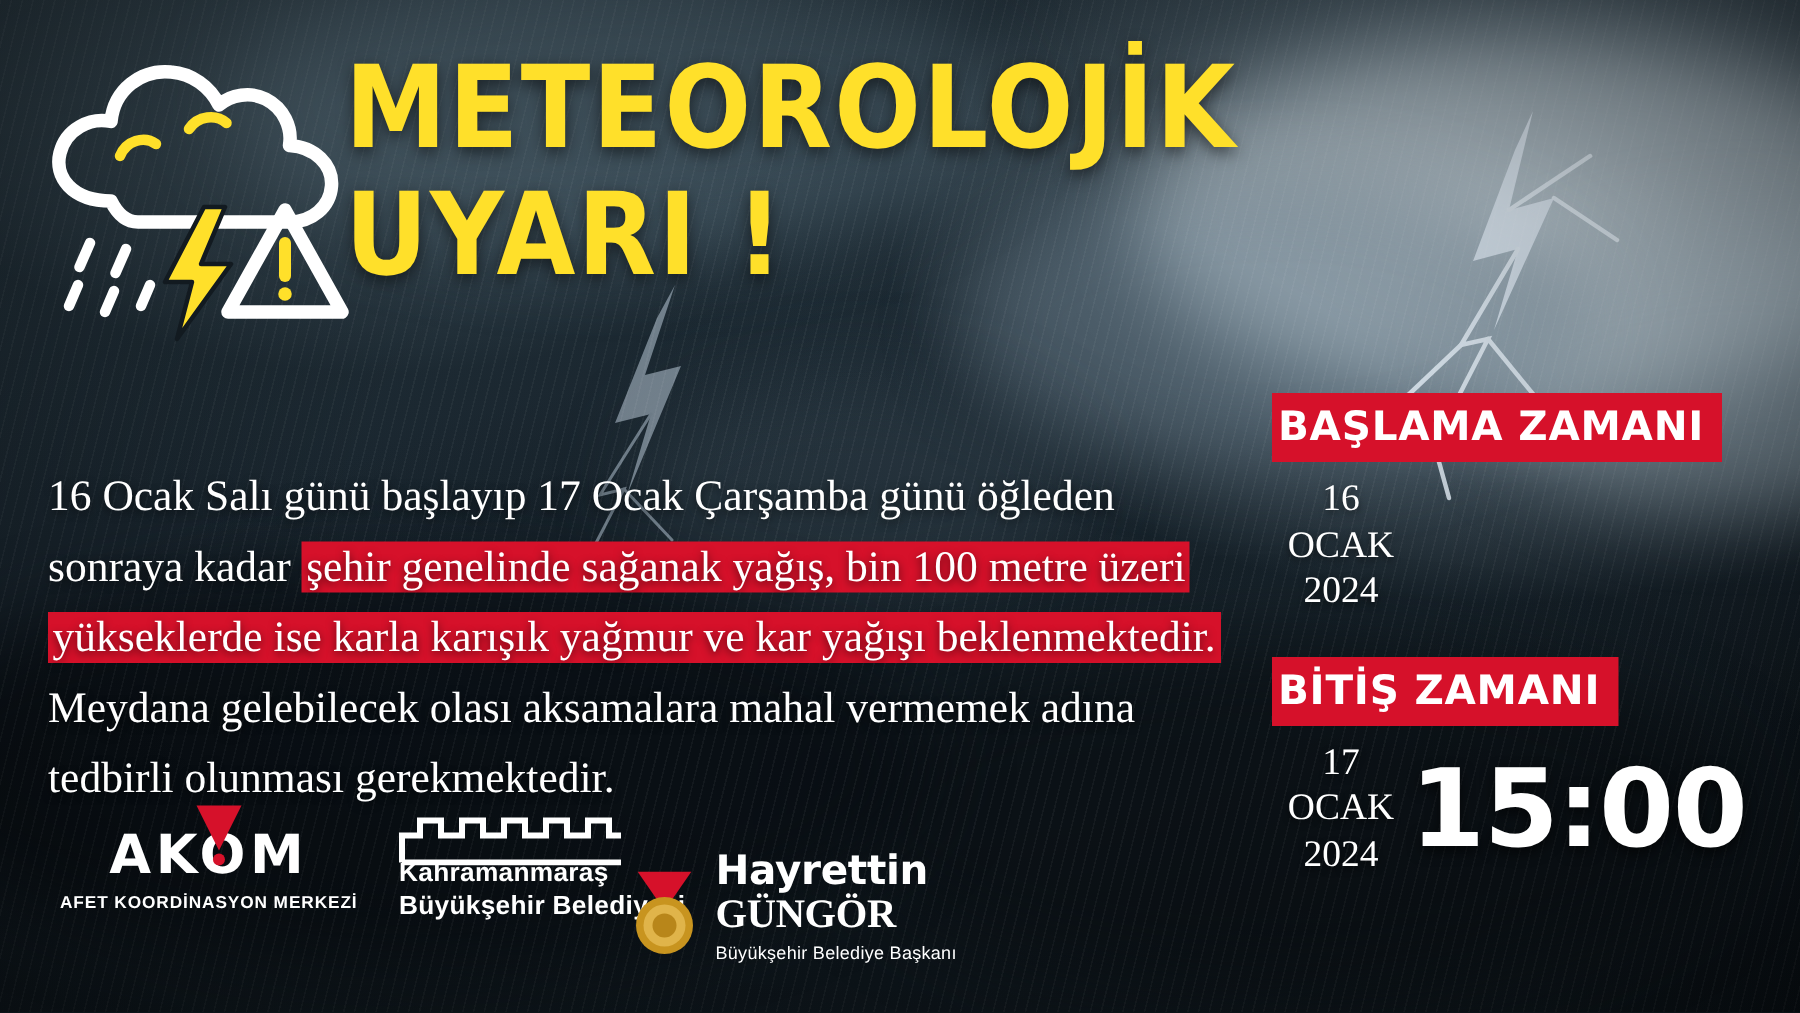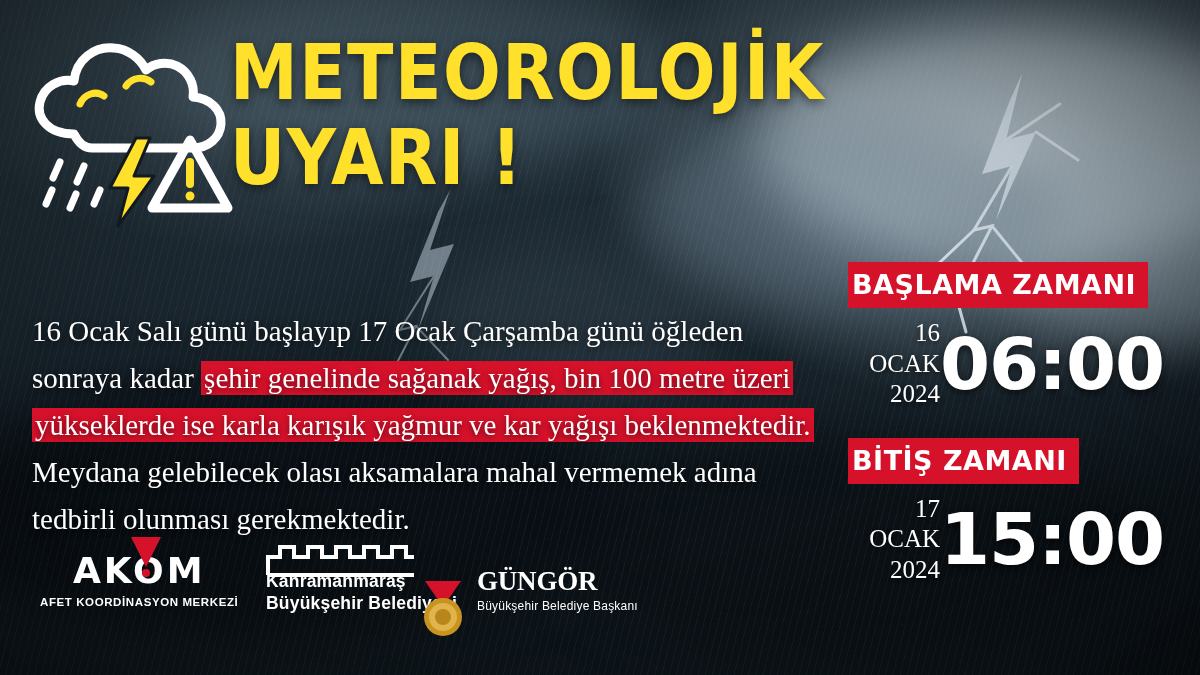--- a/index.html
+++ b/index.html
@@ -98,21 +98,21 @@
     padding:7px 12px 8px 4px;
     display:inline-block;
     white-space:nowrap;
   }
   .tp-row { display:flex; align-items:center; margin-top:10px; }
   .tp-date {
     font-family:"Liberation Serif", serif;
     color:#ffffff;
     font-size:25px;
     line-height:1.22;
-    text-align:right;
+    text-align:center;
     width:92px;
     text-shadow:0 2px 5px rgba(0,0,0,.6);
   }
   .tp-time {
     font-family:"DejaVu Sans", sans-serif;
     font-weight:bold;
     color:#ffffff;
     font-size:72px;
     letter-spacing:-1px;
     line-height:1;
@@ -233,21 +233,20 @@
   <div class="time-panel">
 
     <div class="tp-block-1">
       <div class="tp-header">BAŞLAMA ZAMANI</div>
       <div class="tp-row">
         <div class="tp-date">
           <div>16</div>
           <div>OCAK</div>
           <div>2024</div>
         </div>
-        <div class="tp-time">06:00</div>
       </div>
     </div>
 
     <div class="tp-block-2">
       <div class="tp-header">BİTİŞ ZAMANI</div>
       <div class="tp-row">
         <div class="tp-date">
           <div>17</div>
           <div>OCAK</div>
           <div>2024</div>
@@ -278,18 +277,19 @@
     </div>
 
     <svg class="seal" width="52" height="58" viewBox="0 0 52 58">
       <path d="M8 0 L44 0 L26 26 Z" fill="#d6112a"></path>
       <circle cx="26" cy="36" r="19" fill="#c8941f"></circle>
       <circle cx="26" cy="36" r="14" fill="#e0b44a"></circle>
       <circle cx="26" cy="36" r="8" fill="#b8861a"></circle>
     </svg>
 
     <div class="mayor">
+      <div class="mayor-l1">Hayrettin</div>
       <div class="mayor-l2">GÜNGÖR</div>
       <div class="mayor-sub">Büyükşehir Belediye Başkanı</div>
     </div>
   </div>
 
 </div>
 
 </body></html>

